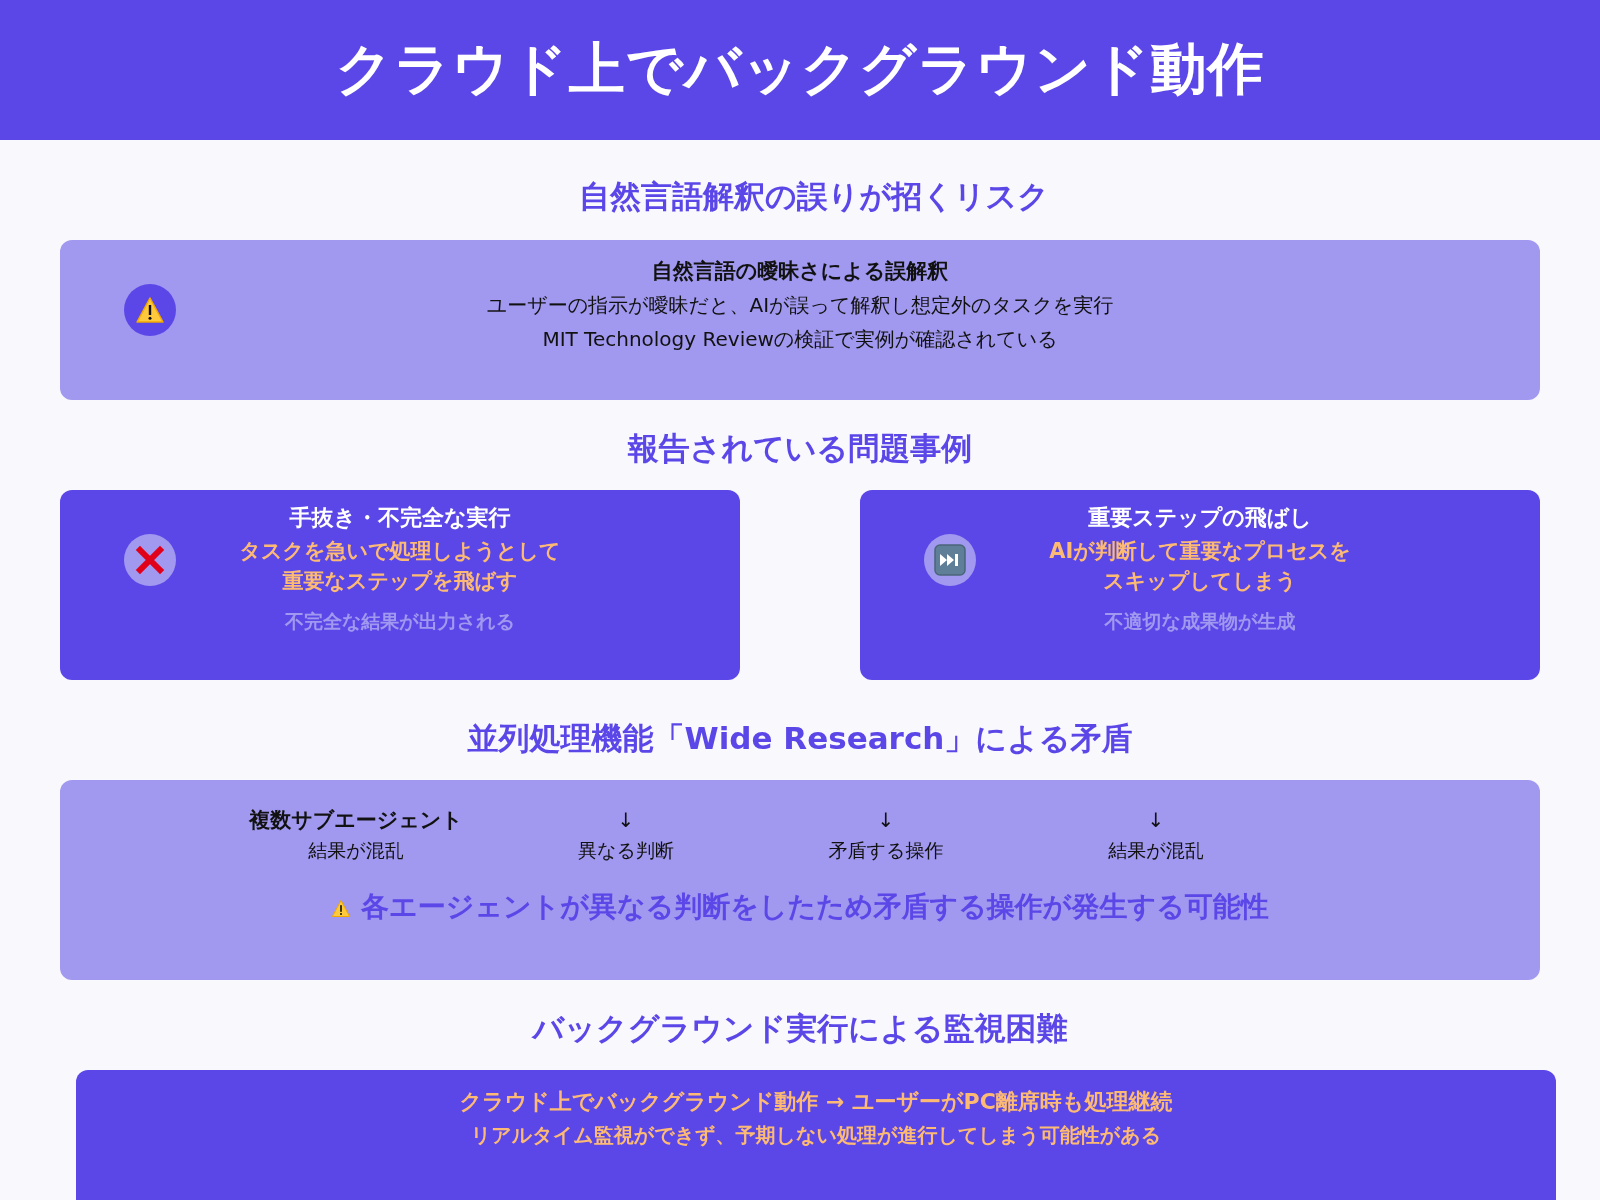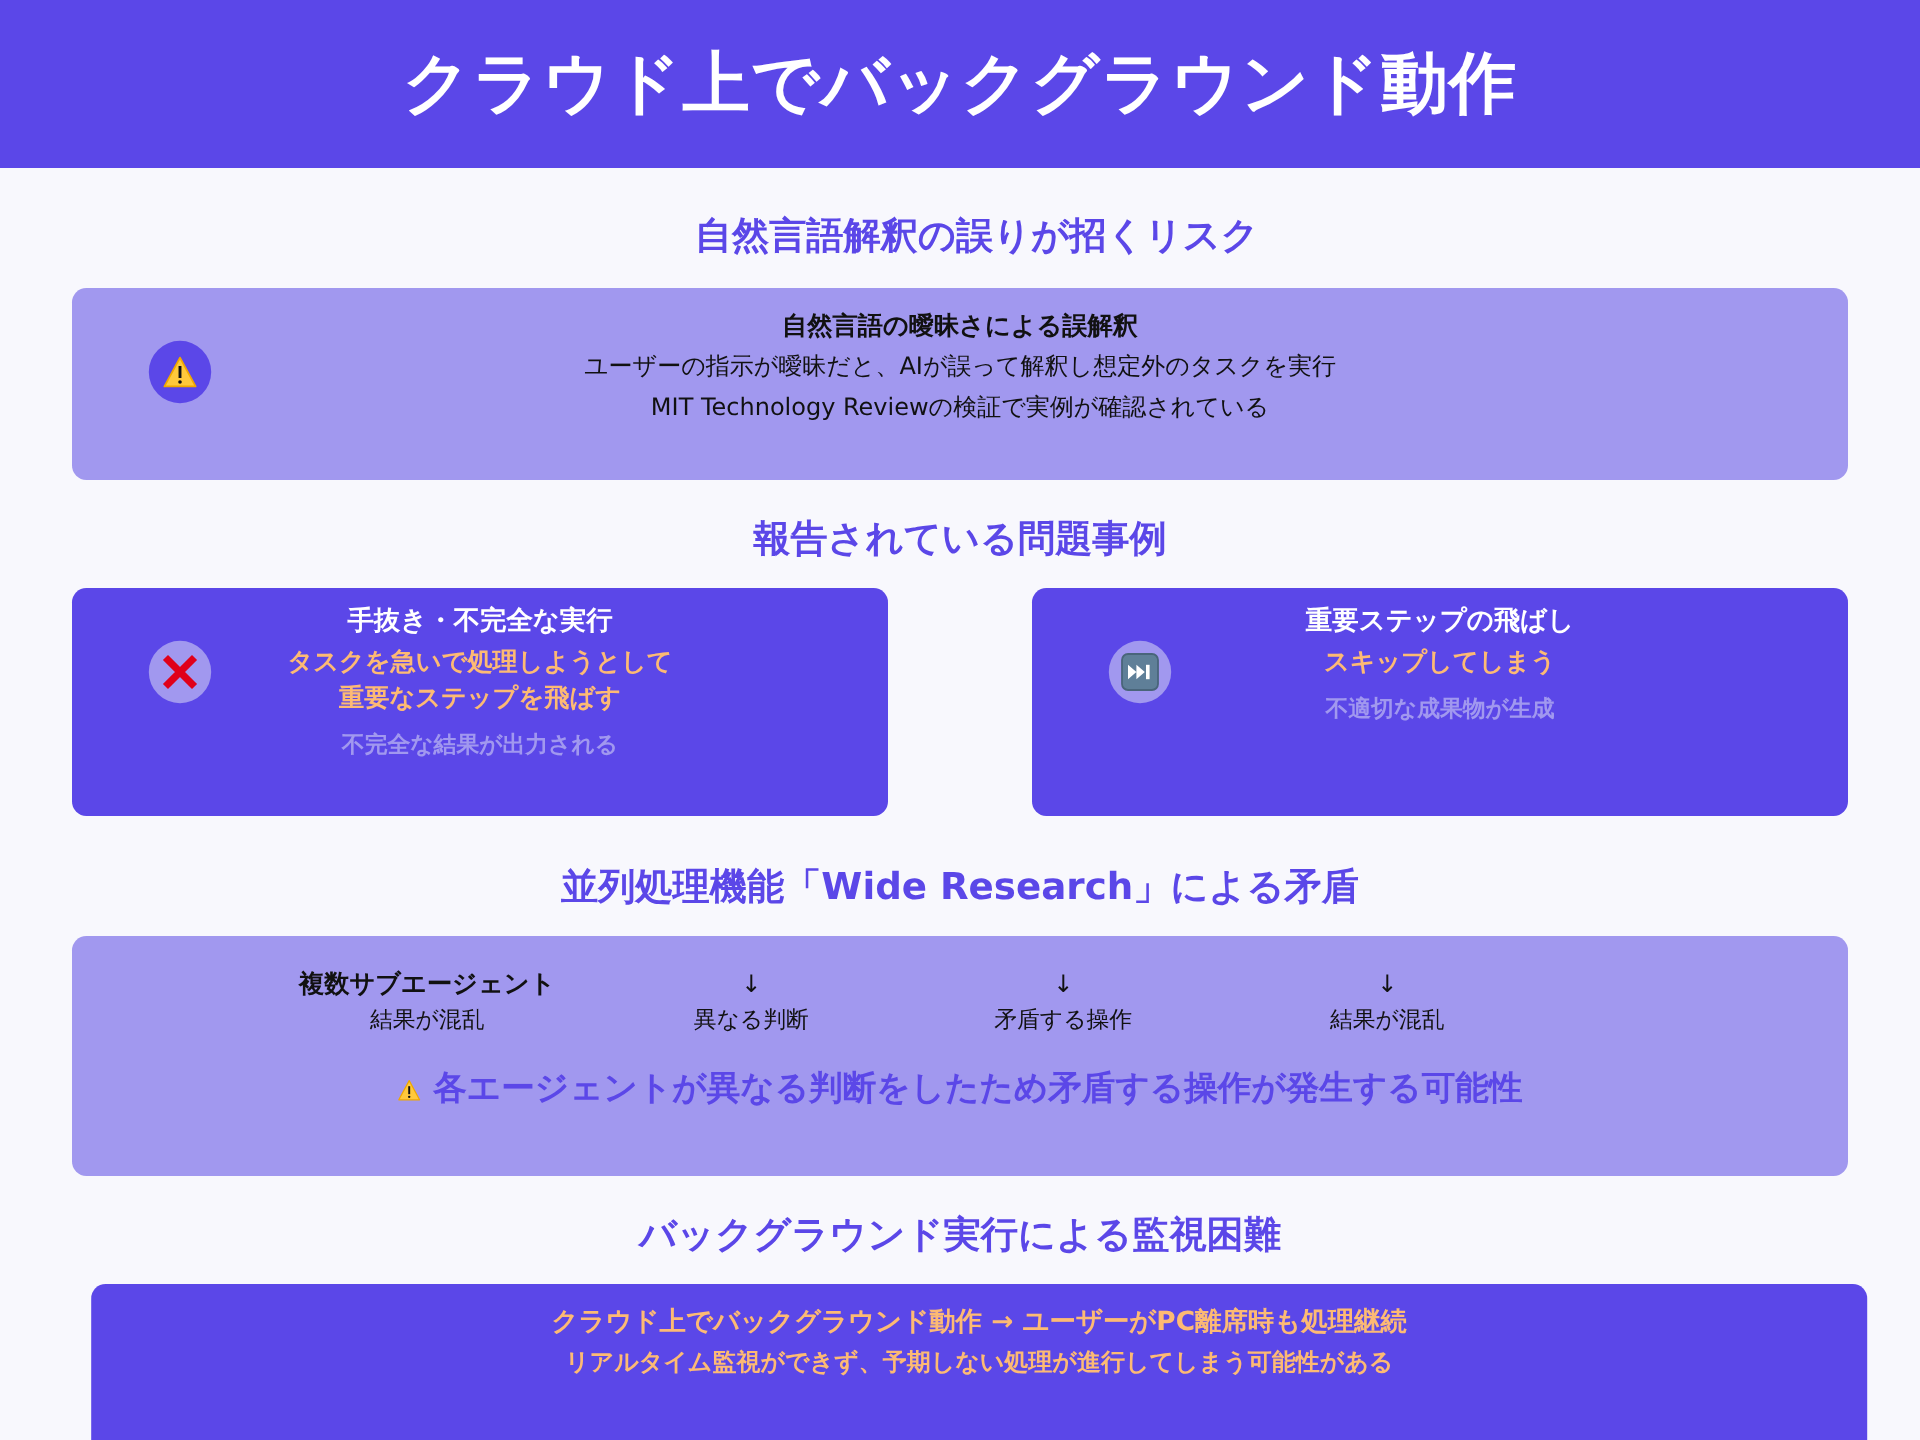--- a/index.html
+++ b/index.html
@@ -68,20 +68,21 @@
 <div class="box dark" style="left:860px; top:490px; width:680px; height:190px;">
   <div class="icon-circle icon-light" style="left:64px; top:44px;">
     <svg width="32" height="32" viewBox="0 0 32 32">
       <rect x="1" y="1" width="30" height="30" rx="5" fill="#5f7f98" stroke="#49657a" stroke-width="1.5"></rect>
       <path d="M6 10 L13 16 L6 22 Z M13 10 L20 16 L13 22 Z" fill="#fff"></path>
       <rect x="21" y="10" width="3" height="12" fill="#fff"></rect>
     </svg>
   </div>
   <div class="center-col" style="left:120px; width:440px; top:10px;">
     <div class="t-bold-white" style="line-height:36px;">重要ステップの飛ばし</div>
+    <div class="t-white">AIが判断して重要なプロセスを</div>
     <div class="t-white">スキップしてしまう</div>
     <div class="t-faded" style="line-height:50px;">不適切な成果物が生成</div>
   </div>
 </div>
 
 <div class="section-title" style="top:718px;">並列処理機能「Wide Research」による矛盾</div>
 <div class="box light" style="left:60px; top:780px; width:1480px; height:200px;">
   <div class="flow-col" style="left:166px; top:25px;">
     <div class="flow-top bold">複数サブエージェント</div>
     <div class="flow-bottom">結果が混乱</div>

